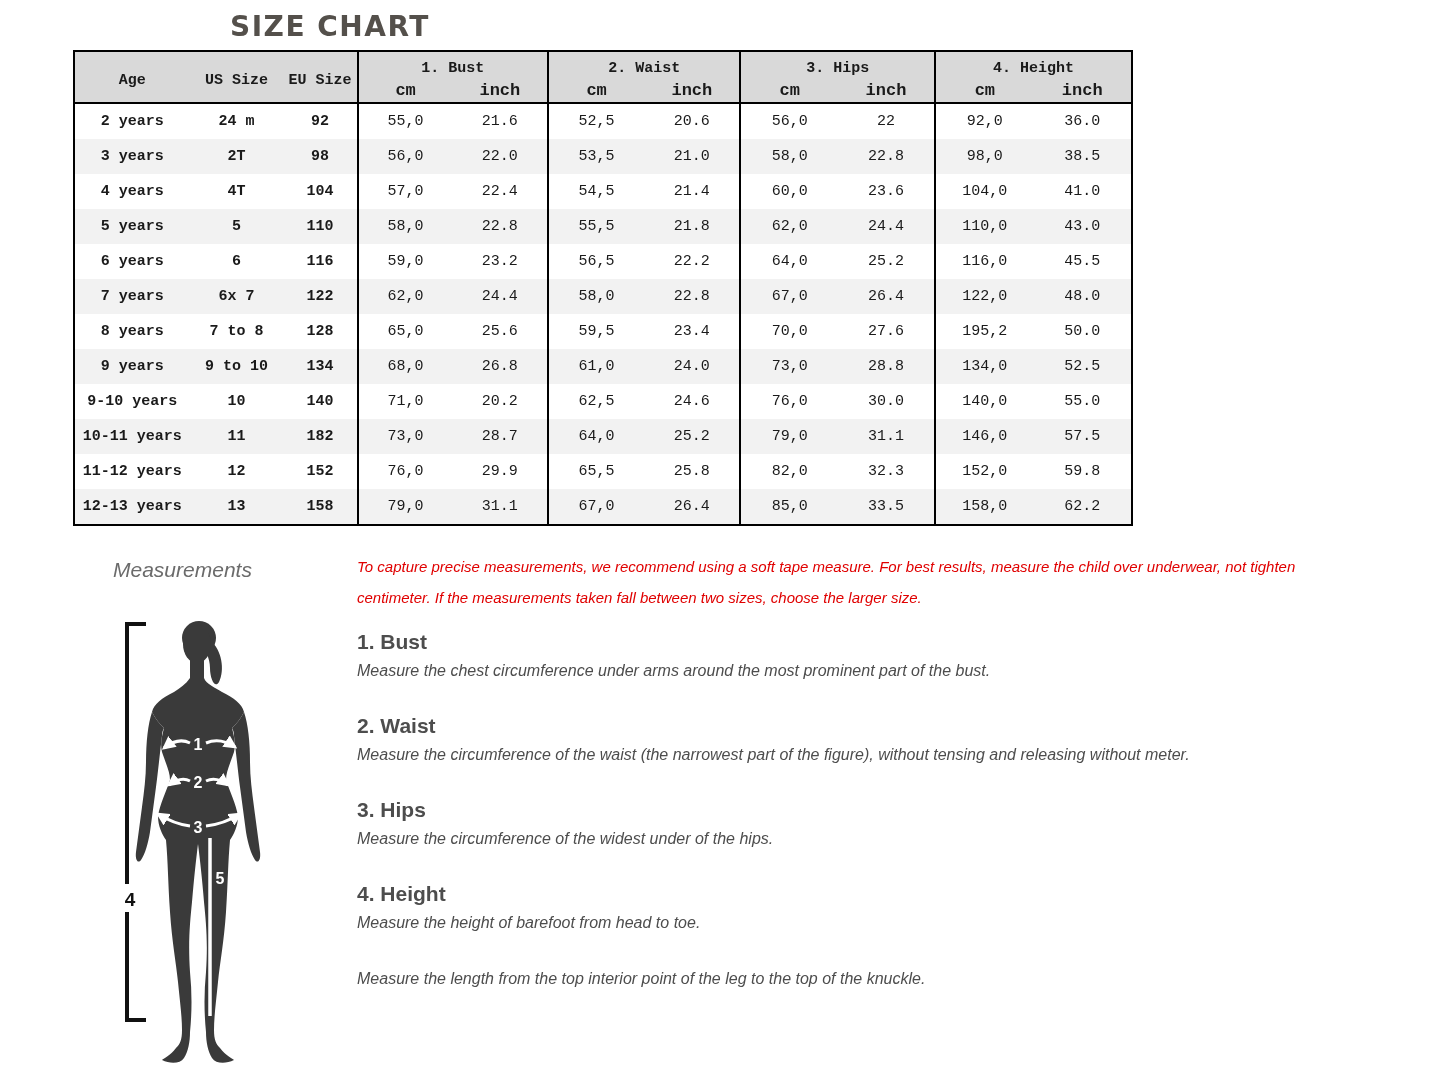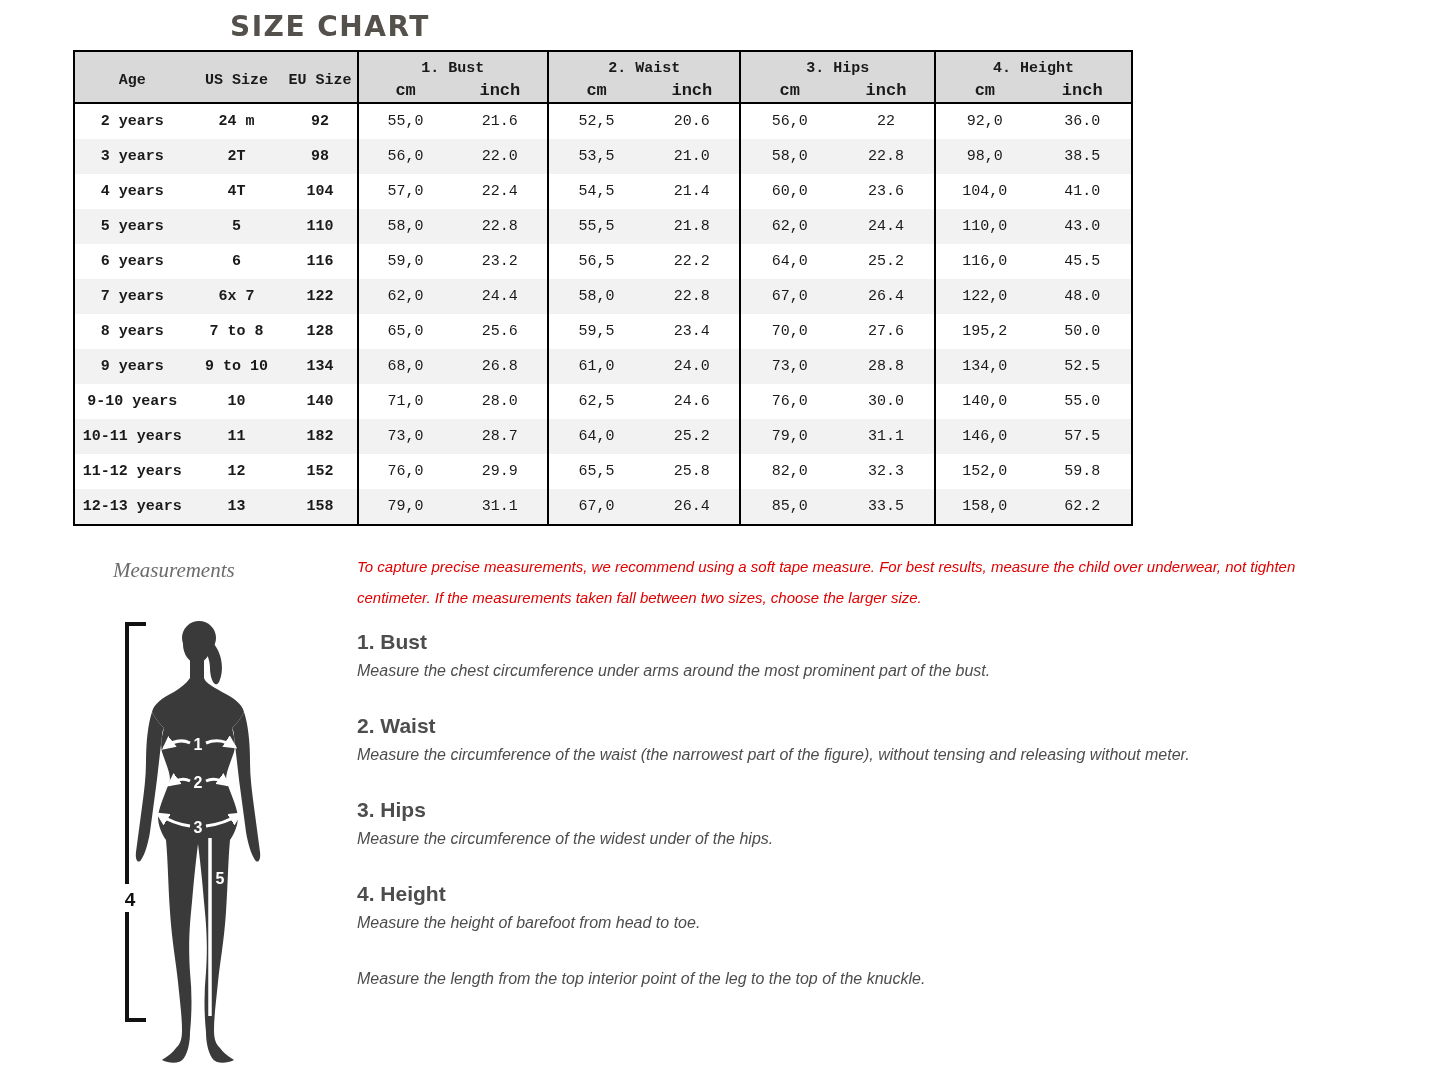--- a/index.html
+++ b/index.html
@@ -32,21 +32,21 @@
     text-align:center;height:35px;padding:0 4px;
   }
   table.size-table td.bold{font-weight:bold;}
   table.size-table .group-start{border-left:2px solid #000;}
   table.size-table tbody tr:nth-child(even){background:#f2f2f2;}
   table.size-table tbody tr:nth-child(odd){background:#ffffff;}
   th.unit-cell{font-size:17px;padding-bottom:6px;}
   
   .measure-label{
     position:absolute;left:113px;top:558px;
-    font-family:Liberation Serif, serif;
+    font-family:Liberation Sans, sans-serif;
     font-size:21px;font-style:italic;color:#6b6b6b;
   }
   .measure-note{
     position:absolute;left:357px;top:551px;width:1010px;
     font-family:"Liberation Sans", sans-serif;
     font-size:15px;font-style:italic;color:#e00000;line-height:31px;
   }
   .figure-wrap{position:absolute;left:100px;top:612px;width:230px;height:460px;}
   .measure-sections{position:absolute;left:357px;top:628px;width:960px;}
   .measure-section{margin-bottom:26px;}
@@ -205,21 +205,21 @@
             <td class="group-start">73,0</td>
             <td>28.8</td>
             <td class="group-start">134,0</td>
             <td>52.5</td>
           </tr>
           <tr>
             <td class="bold">9-10 years</td>
             <td class="bold">10</td>
             <td class="bold">140</td>
             <td class="group-start">71,0</td>
-            <td>28.0</td>
+            <td>20.2</td>
             <td class="group-start">62,5</td>
             <td>24.6</td>
             <td class="group-start">76,0</td>
             <td>30.0</td>
             <td class="group-start">140,0</td>
             <td>55.0</td>
           </tr>
           <tr>
             <td class="bold">10-11 years</td>
             <td class="bold">11</td>

